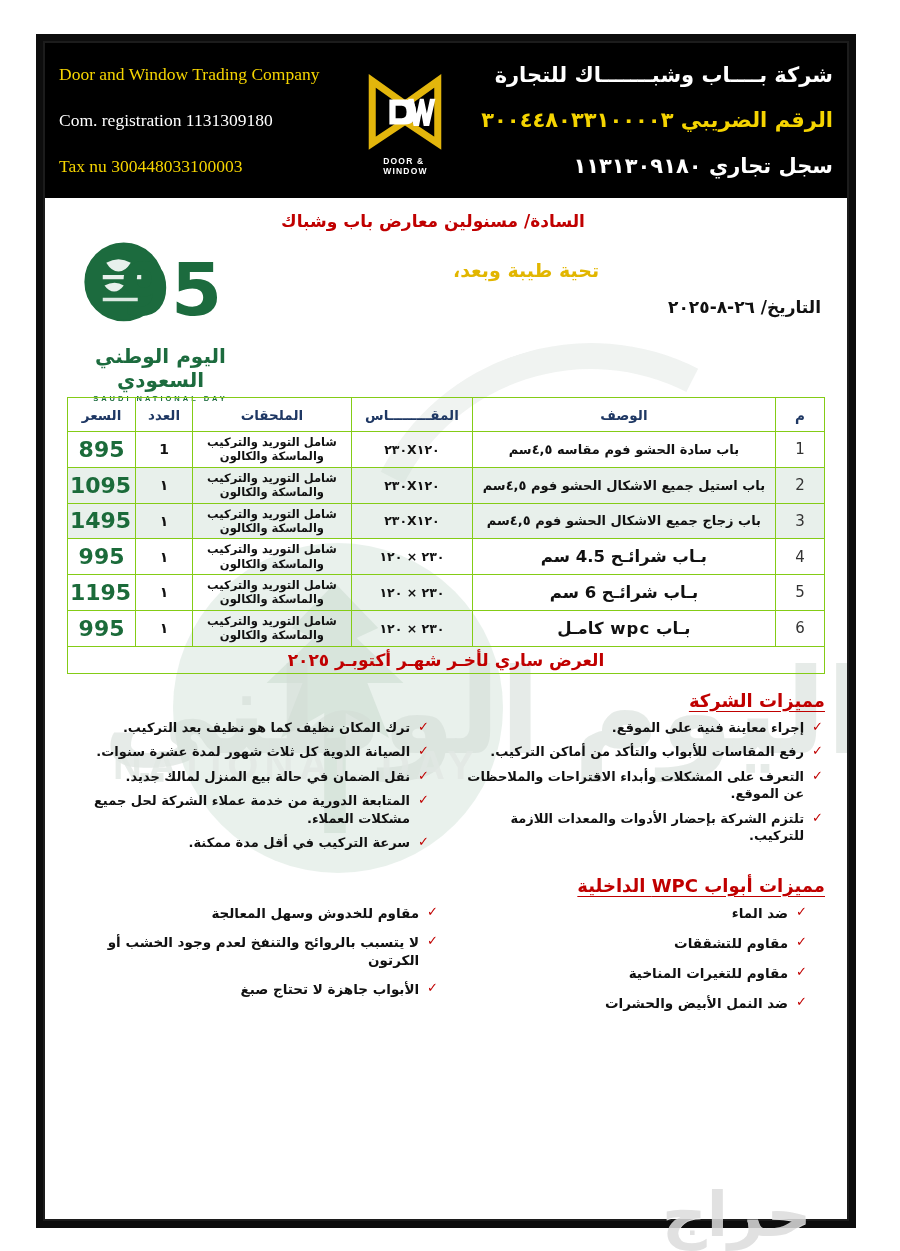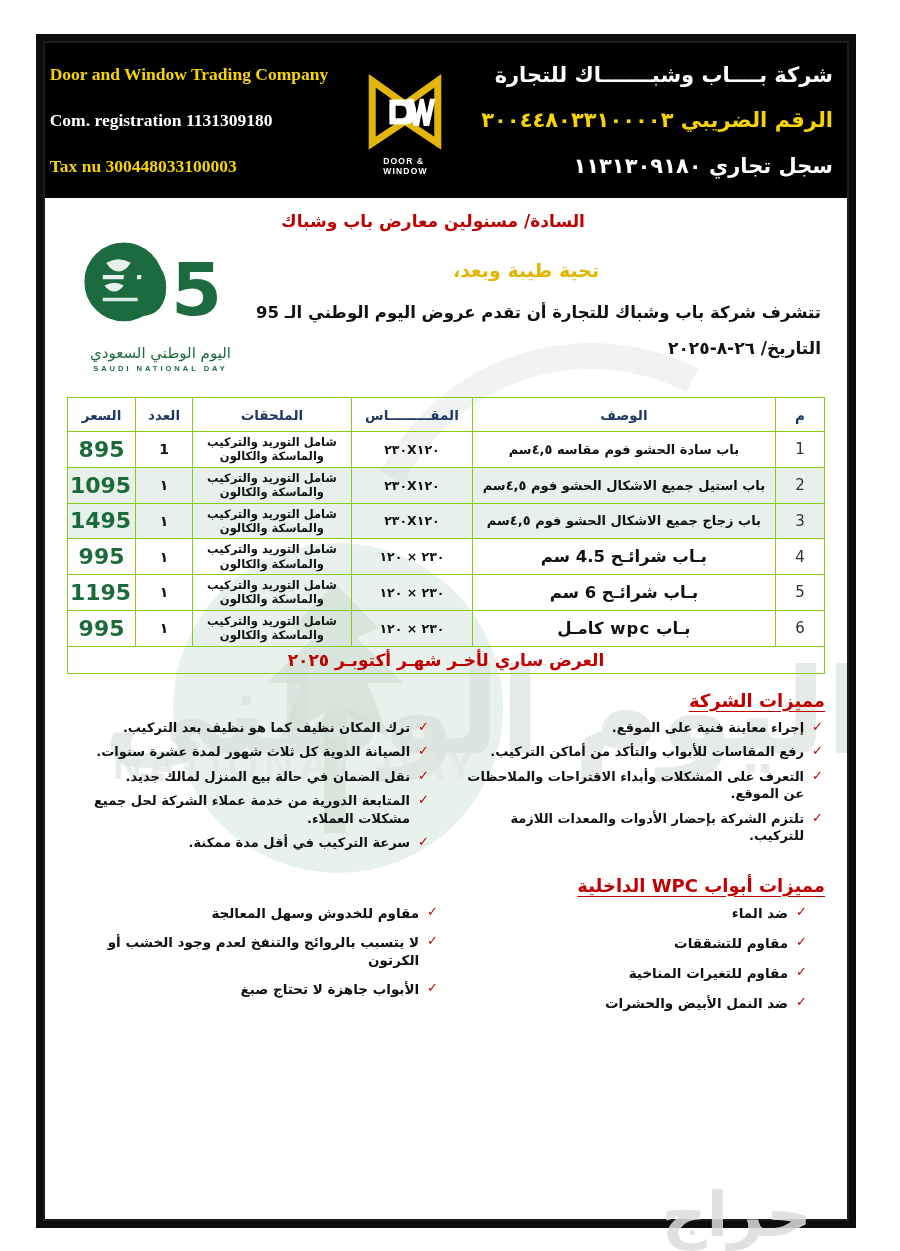--- a/index.html
+++ b/index.html
@@ -144,21 +144,21 @@
     font-family: "DejaVu Sans", sans-serif;
     font-weight: bold;
     font-size: 21px;
     line-height: 1.15;
     white-space: nowrap;
   }
   .ar-line.white { color: #ffffff; }
   .ar-line.yellow { color: #f5d400; }
   .en-line {
     font-family: "Liberation Serif", serif;
-    font-weight: bold;
+    font-weight: normal;
     font-size: 17.5px;
     line-height: 1.2;
     white-space: nowrap;
   }
   .en-line.yellow { color: #f5d400; }
   .en-line.white { color: #ffffff; }
   .logo-mark {
     width: 80px;
     height: 78px;
     position: relative;
@@ -197,22 +197,22 @@
     position: absolute;
     left: 28px;
     top: 6px;
     width: 175px;
     height: 135px;
     z-index: 4;
   }
   .natday-ar {
     text-align: center;
     font-family: "DejaVu Sans", sans-serif;
-    font-weight: normal;
-    font-size: 15px;
+    font-weight: bold;
+    font-size: 20px;
     color: #1c6b3e;
     margin-top: -4px;
     letter-spacing: .5px;
   }
   .natday-en {
     text-align: center;
     font-size: 7.5px;
     letter-spacing: 3px;
     color: #1c6b3e;
     direction: ltr;
@@ -444,21 +444,20 @@
             <circle cx="58" cy="48" r="44" fill="none" stroke="#1c6b3e" stroke-width="2"></circle>
             <path d="M86 14 q-30 0 -30 30 q0 26 26 26 q14 0 18 -6 l0 38 q-20 10 -44 2
                      q-22 -8 -22 -34 q0 -38 40 -44 Z" fill="#1c6b3e" opacity="0"></path>
             <text x="112" y="86" font-family="DejaVu Sans, sans-serif" font-size="84" font-weight="bold" fill="#1c6b3e" text-anchor="middle">95</text>
           </svg>
           <div class="natday-ar">اليوم الوطني السعودي</div>
           <div class="natday-en">SAUDI NATIONAL DAY</div>
         </div>
 
         <div class="greeting">تحية طيبة وبعد،</div>
-        <div class="offer-line">تتشرف شركة باب وشباك للتجارة أن تقدم عروض اليوم الوطني الـ 95</div>
         <div class="date-line">التاريخ/ ٢٦-٨-٢٠٢٥</div>
 
       </div>
 
       <div class="table-wrap">
         <table class="price">
           <colgroup>
             <col class="c-no">
               <col class="c-desc">
               <col class="c-size">

